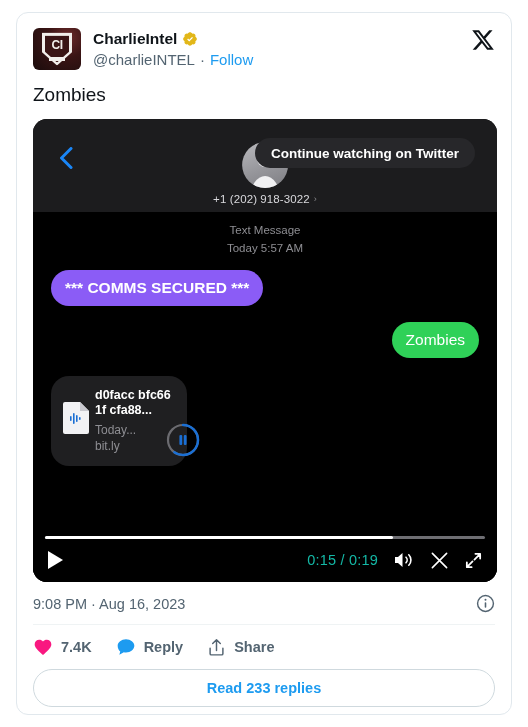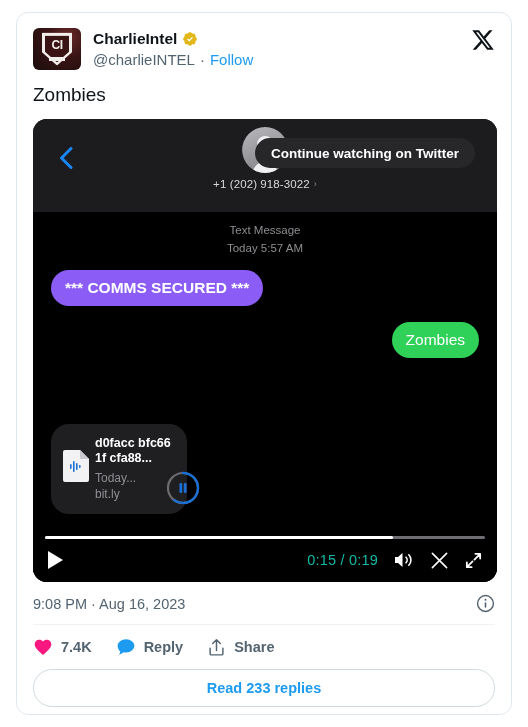--- a/index.html
+++ b/index.html
@@ -162,21 +162,21 @@
     position: absolute;
     left: 26px;
     top: 28px;
     width: 14px;
     height: 22px;
   }
   .imsg-contact {
     position: absolute;
     left: 50%;
     transform: translateX(-50%);
-    top: 8px;
+    top: 23px;
     display: flex;
     flex-direction: column;
     align-items: center;
   }
   .imsg-avatar {
     width: 46px;
     height: 46px;
     border-radius: 50%;
     background: linear-gradient(160deg, #b9b9bd 0%, #96969b 55%, #7d7d82 100%);
     position: relative;
@@ -298,21 +298,20 @@
   .row-zombies { margin-top: 16px; }
   .row-audio { margin-top: 18px; }
 
   
   .audio-bubble {
     position: relative;
     width: 136px;
     background: #1f1f21;
     border-radius: 18px;
     padding: 12px 12px 12px 12px;
-    margin-top: 48px;
   }
   .audio-bubble::after {
     content: "";
     position: absolute;
     left: -5px;
     bottom: 0;
     width: 14px;
     height: 16px;
     background: #1f1f21;
     border-bottom-right-radius: 14px;

